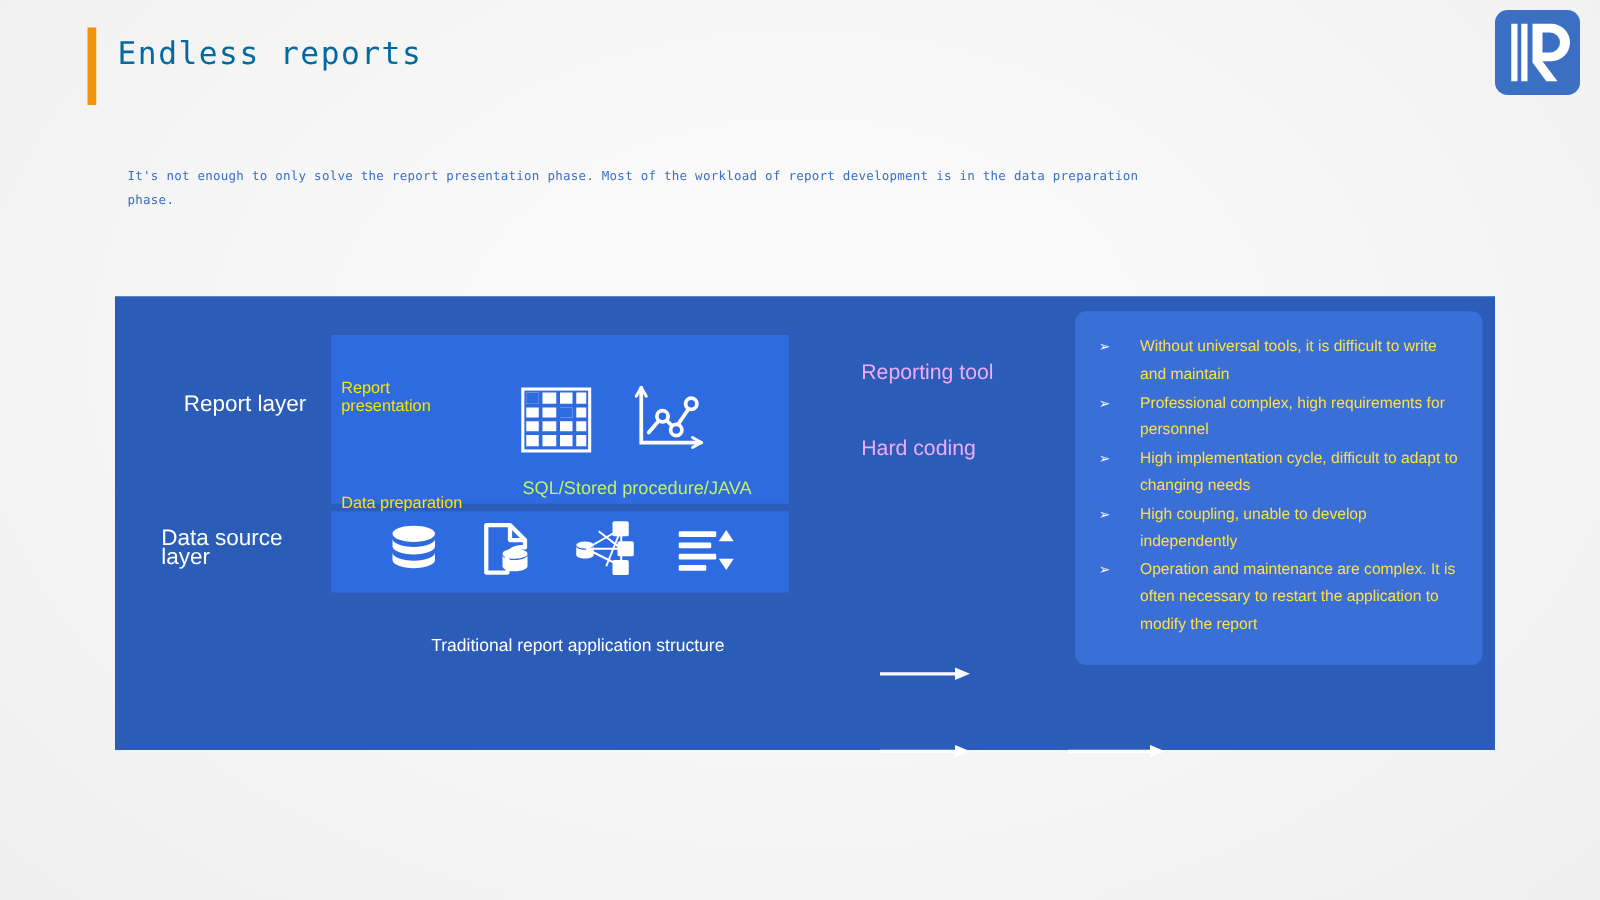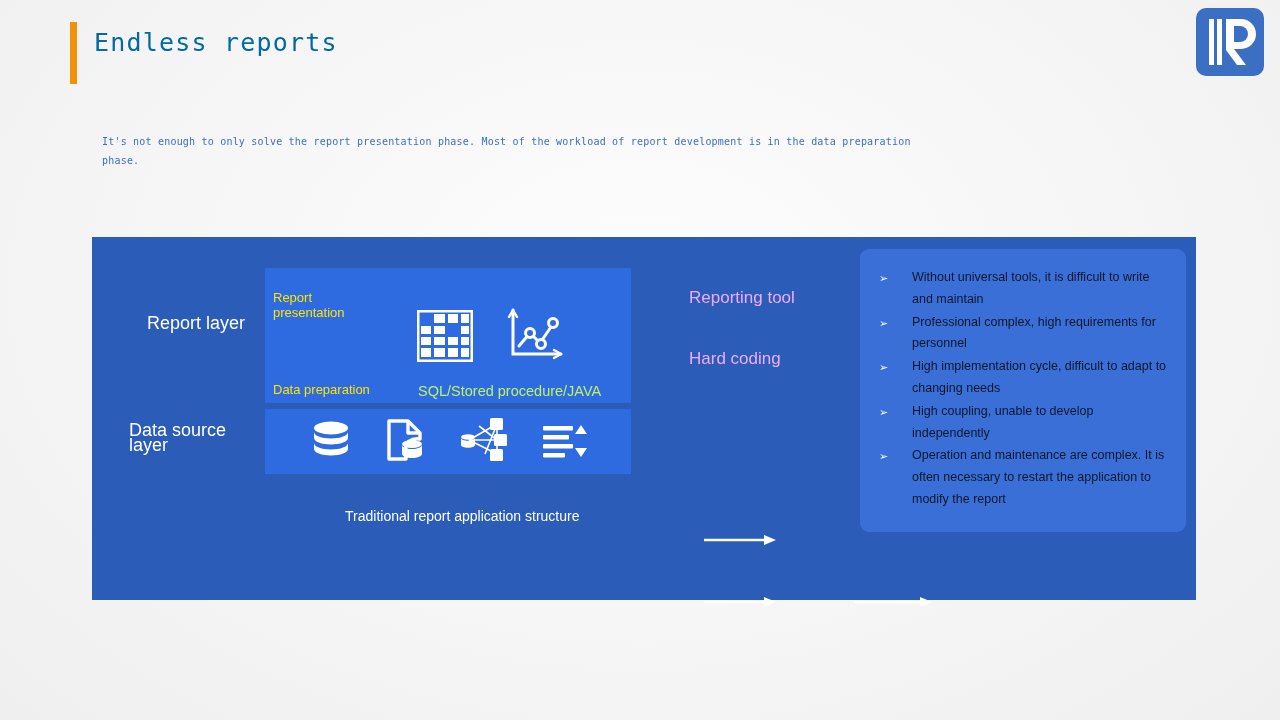--- a/index.html
+++ b/index.html
@@ -100,20 +100,21 @@
     height: 65px;
     background: #2f6be0;
   }
 
   .yellow-label {
     position: absolute;
     color: #ffe400;
     font-size: 13px;
     line-height: 15px;
     white-space: pre-line;
+    margin-top: 12px;
   }
   .yl-report { left: 8px;  top: 22px; }
   .yl-data   { left: 8px;  top: 114px; }
 
   .sql-text {
     position: absolute;
     left: 153px;
     top: 115px;
     color: #bef264;
     font-size: 14.5px;
@@ -179,21 +180,21 @@
     color: #ffffff;
     font-size: 11px;
     line-height: 22px;
     width: 38px;
     flex: 0 0 38px;
     text-align: left;
     padding-left: 5px;
     box-sizing: border-box;
   }
   .bullet-text {
-    color: #0f172a;
+    color: #fde047;
     font-size: 12.5px;
     line-height: 21.8px;
     flex: 1;
   }
 </style>
 </head>
 <body>
 
 <div class="title-bar"></div>
 <div class="page-title">Endless reports</div>

